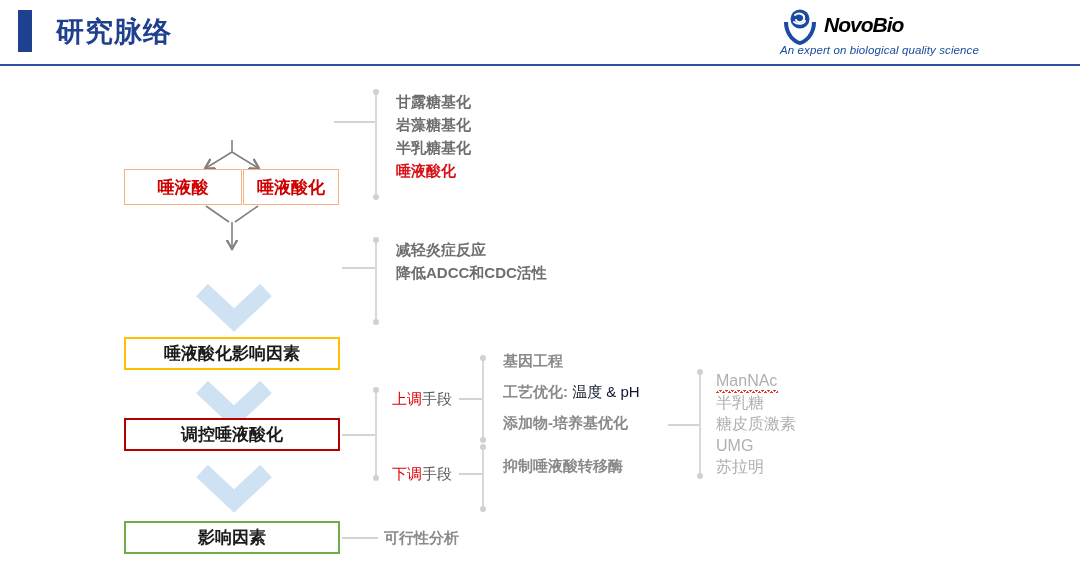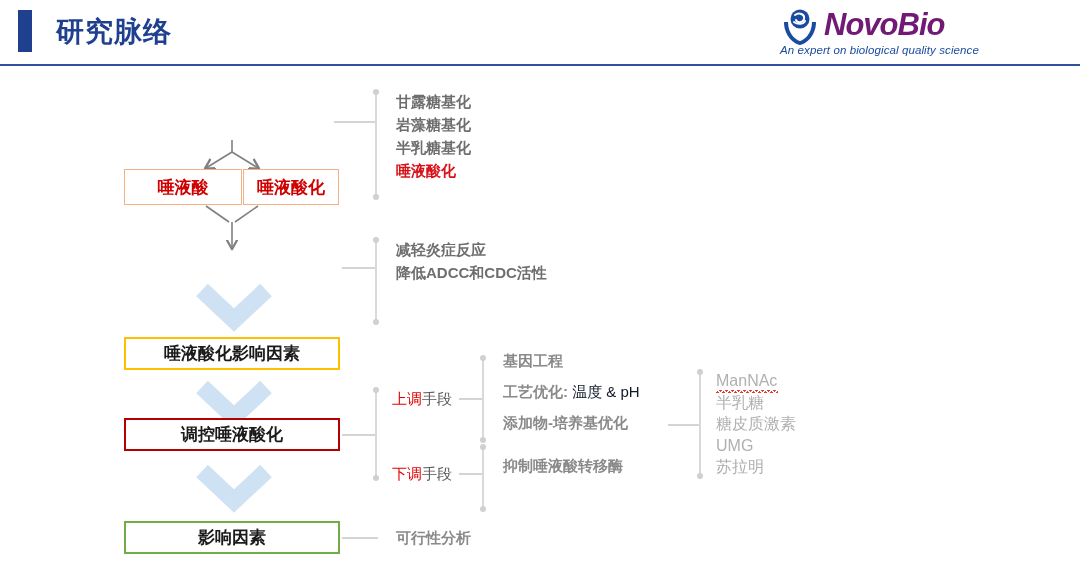--- a/index.html
+++ b/index.html
@@ -24,21 +24,21 @@
     letter-spacing:1px;line-height:36px;white-space:nowrap;
   }
   .header-rule{
     position:absolute;left:0;top:64px;width:1080px;height:2px;
     background:#2f4f9f;
   }
   .logo{position:absolute;right:4px;top:6px;width:218px;height:54px;}
   .logo-mark{position:absolute;left:0;top:2px;width:44px;height:40px;}
   .logo-word{
     position:absolute;left:46px;top:0px;
-    font-size:31px;font-weight:bold;font-style:italic;color:#701a75;
+    font-size:21px;font-weight:bold;font-style:italic;color:#000000;
     letter-spacing:-1px;white-space:nowrap;line-height:38px;
     font-family:"Liberation Sans","DejaVu Sans",sans-serif;
   }
   .logo-tag{
     position:absolute;left:2px;top:38px;
     font-size:11.5px;font-style:italic;color:#1b4ba0;
     white-space:nowrap;letter-spacing:.1px;
   }
 
   
@@ -220,17 +220,17 @@
   <div class="list light" style="left:716px;top:370px;">
     <div class="li">ManNAc</div>
     <div class="li">半乳糖</div>
     <div class="li">糖皮质激素</div>
     <div class="li">UMG</div>
     <div class="li">苏拉明</div>
   </div>
   <div class="wavy" style="left:716px;top:390px;"></div>
 
   <div class="hline" style="left:342px;top:537px;width:36px;"></div>
-  <div class="mid-item" style="left:396px;top:529px;">
+  <div class="mid-item" style="left:384px;top:529px;">
     <span class="gray">可行性分析</span>
   </div>
 
 </div>
 
 </body></html>

